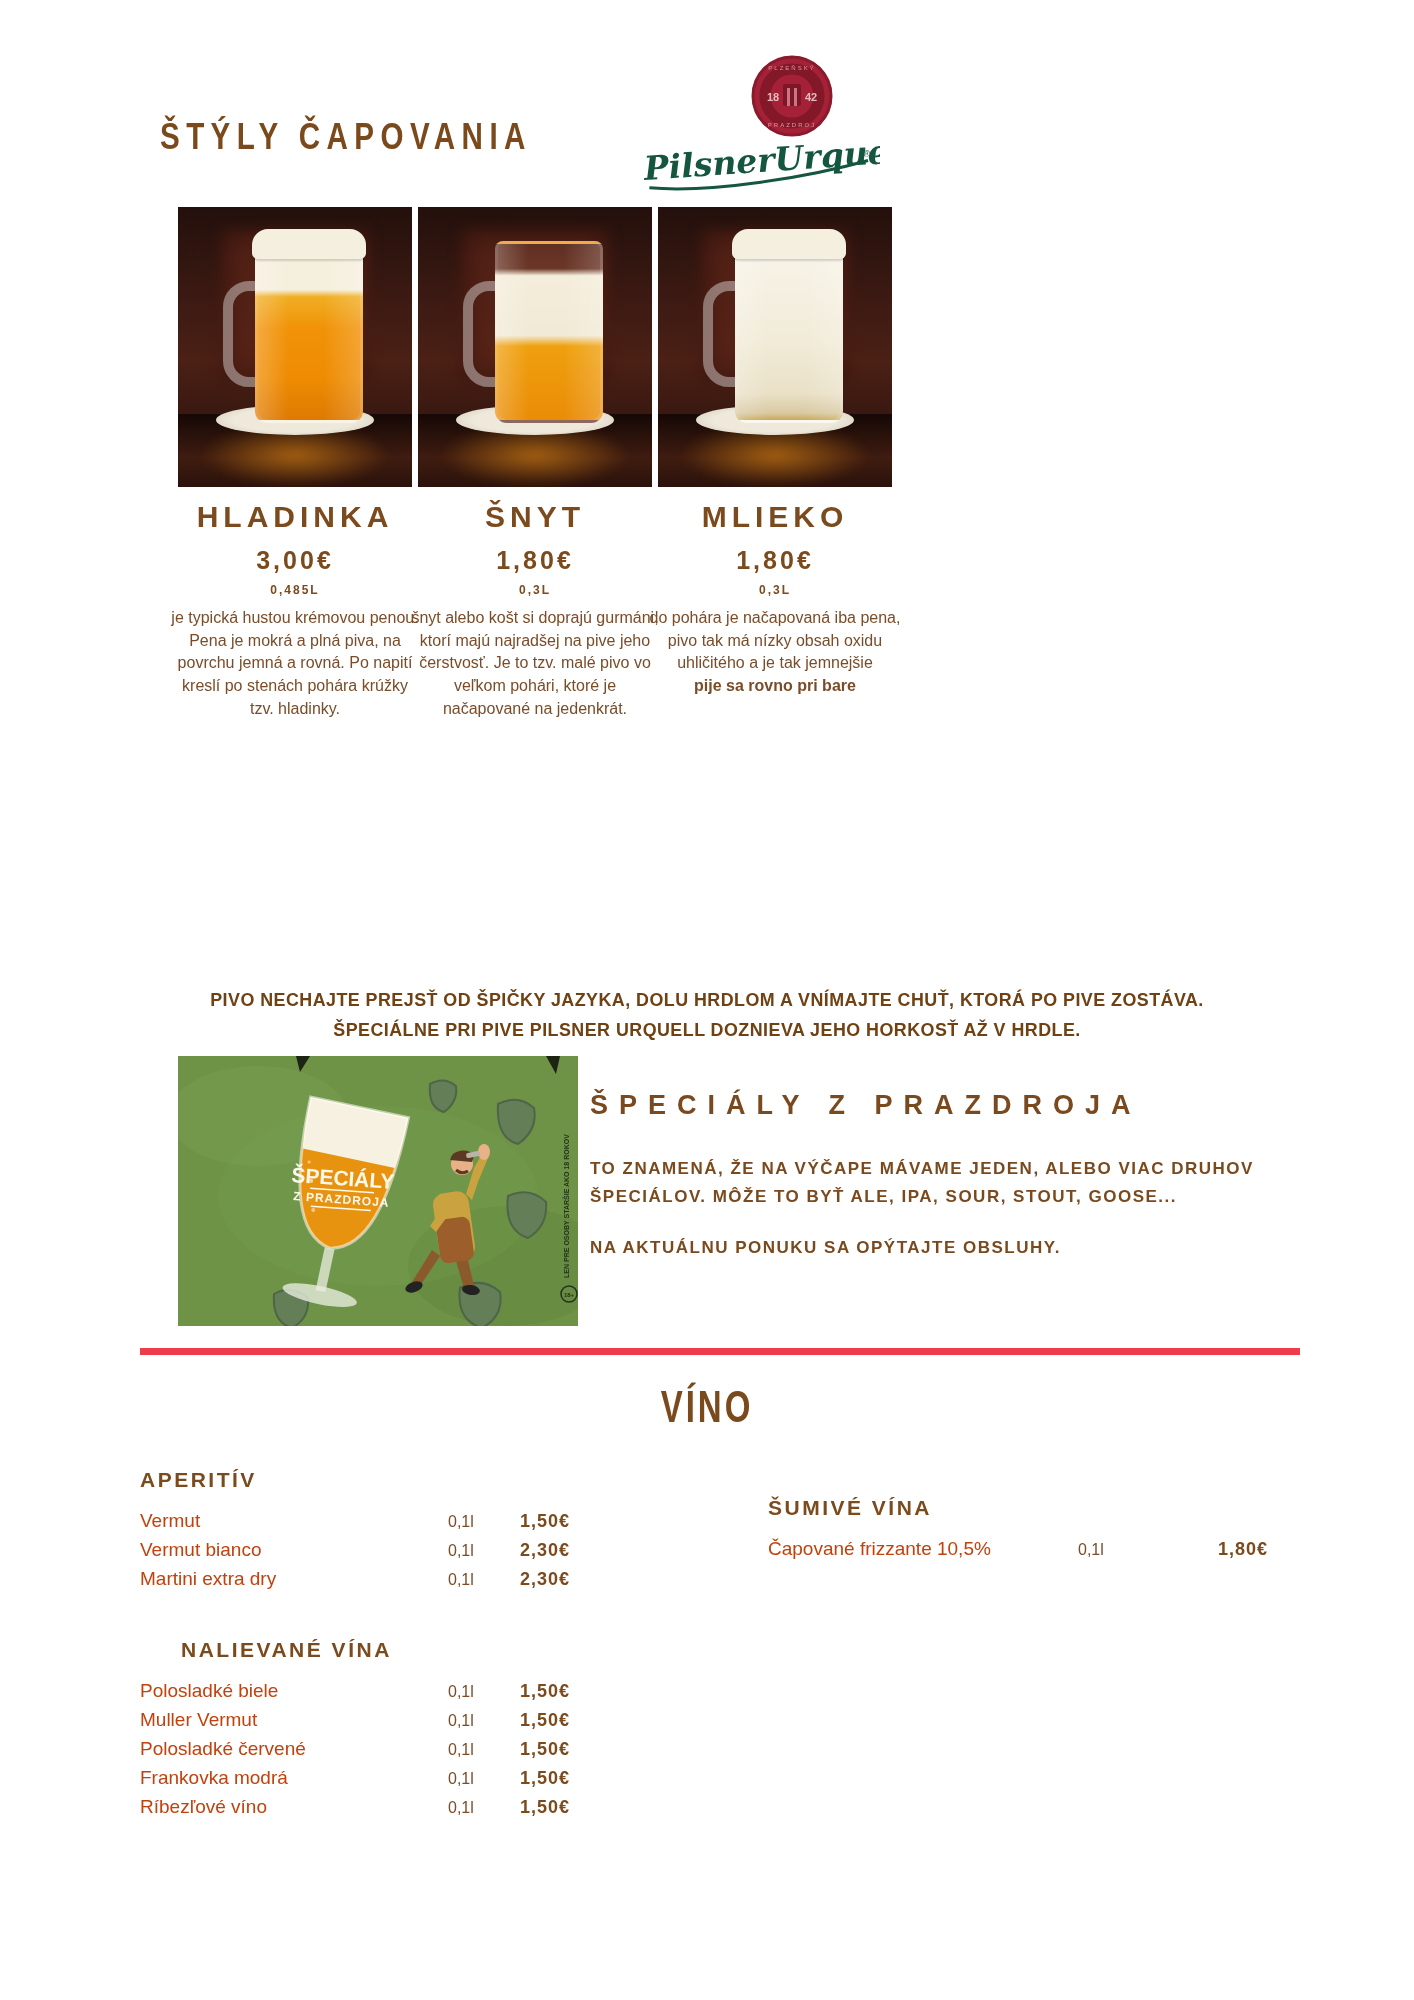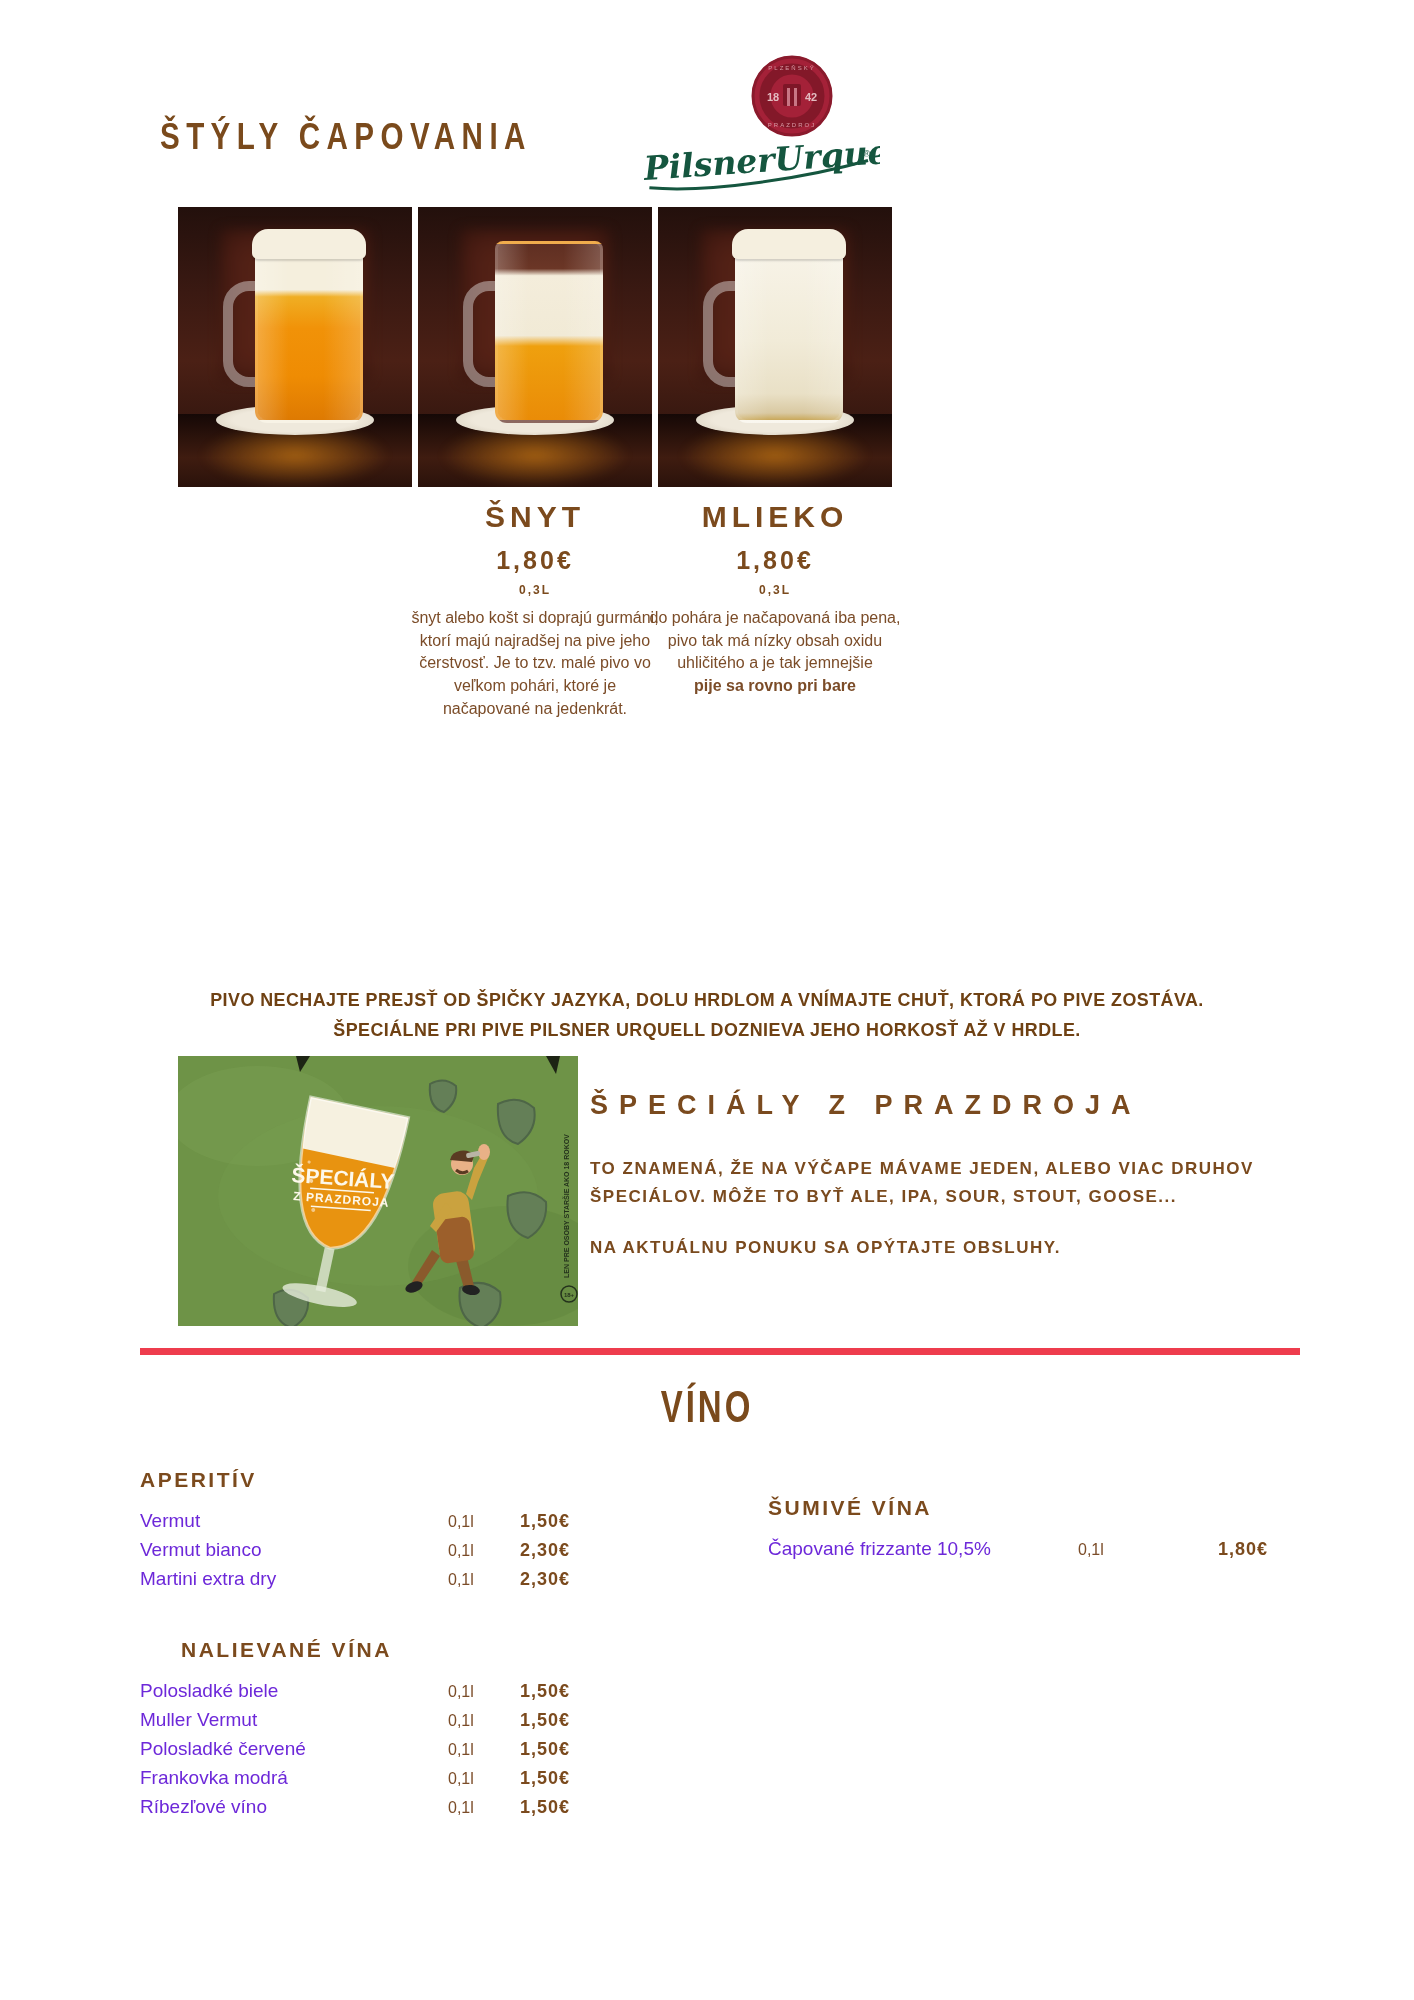--- a/index.html
+++ b/index.html
@@ -62,21 +62,21 @@
   
   .divider{position:absolute;left:140px;top:1348px;width:1160px;height:7px;background:#ee3c4d;}
   .wine-title{position:absolute;left:0;top:1382px;width:100%;margin:0;text-align:center;
     font-size:44px;font-weight:bold;letter-spacing:4px;color:#7a4a1c;
     transform:scaleX(0.75);transform-origin:center;}
   .wine-col-left{position:absolute;left:140px;top:1468px;width:430px;}
   .wine-col-right{position:absolute;left:768px;top:1496px;width:500px;}
   .wine-heading{margin:0 0 18px;font-size:21px;font-weight:bold;letter-spacing:2.5px;color:#7b4a1d;}
   .wine-heading.second{margin-top:48px;margin-left:41px;}
   .wine-row{display:flex;align-items:baseline;margin-bottom:7px;}
-  .wine-name{flex:1;font-size:19px;color:#6d28d9;}
+  .wine-name{flex:1;font-size:19px;color:#c2410c;}
   .wine-vol{width:48px;font-size:16px;color:#7b4c28;}
   .wine-price{width:74px;text-align:right;font-size:18px;font-weight:bold;letter-spacing:1px;color:#7b4a1d;}
   .wine-col-right .wine-vol{width:100px;}
   .wine-col-right .wine-price{width:90px;}
 </style>
 </head>
 <body>
 
 <div class="page">
 
@@ -129,20 +129,26 @@
     <div class="floor"></div>
     <div class="glow"></div>
     <div class="coaster"></div>
     <div class="mug v-mlieko">
       <div class="handle"></div>
       <div class="body"></div>
       <div class="foam-cap"></div>
     </div>
   </div>
 
+  <div class="style-col" style="left:160px">
+    <h2 class="style-name">HLADINKA</h2>
+    <p class="style-price">3,00€</p>
+    <p class="style-volume">0,485L</p>
+    <p class="style-desc">je typická hustou krémovou penou. Pena je mokrá a plná piva, na povrchu jemná a rovná. Po napití kreslí po stenách pohára krúžky tzv. hladinky.</p>
+  </div>
   <div class="style-col" style="left:400px">
     <h2 class="style-name">ŠNYT</h2>
     <p class="style-price">1,80€</p>
     <p class="style-volume">0,3L</p>
     <p class="style-desc">šnyt alebo košt si doprajú gurmáni, ktorí majú najradšej na pive jeho čerstvosť. Je to tzv. malé pivo vo veľkom pohári, ktoré je načapované na jedenkrát.</p>
   </div>
   <div class="style-col" style="left:640px">
     <h2 class="style-name">MLIEKO</h2>
     <p class="style-price">1,80€</p>
     <p class="style-volume">0,3L</p>

